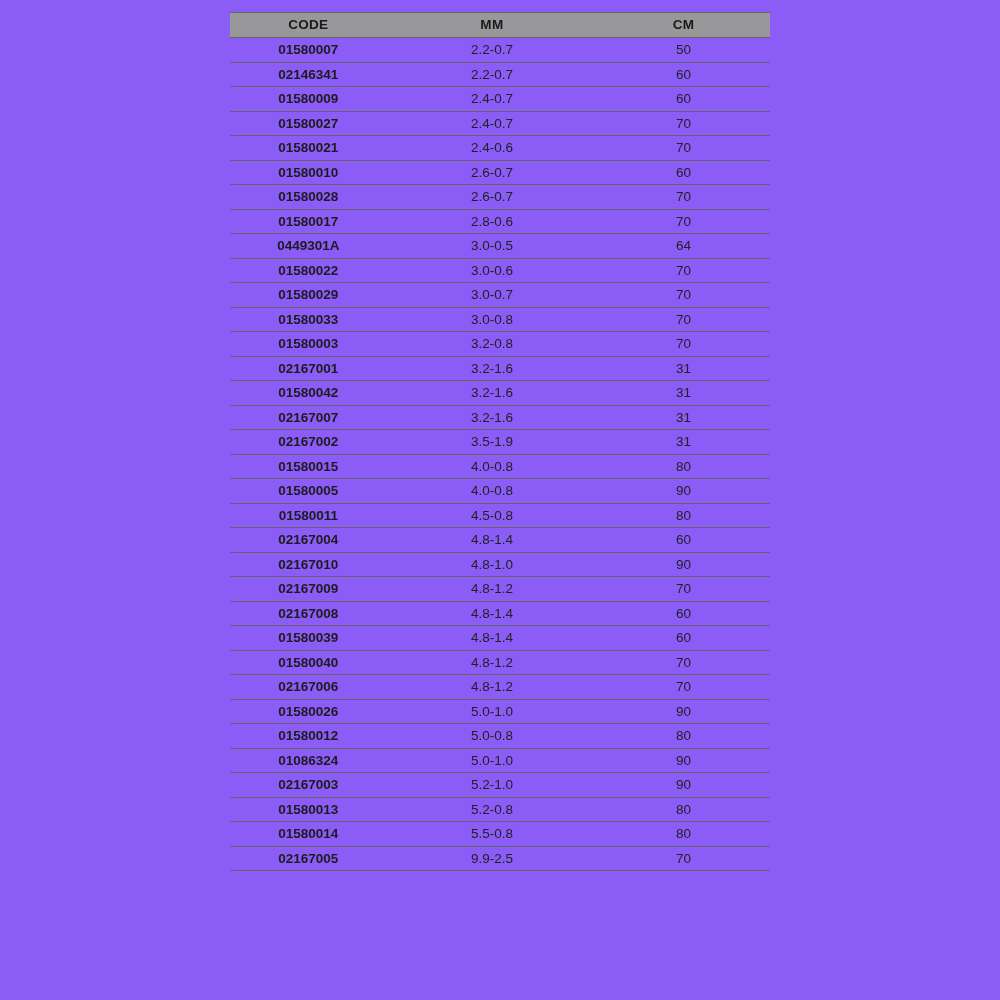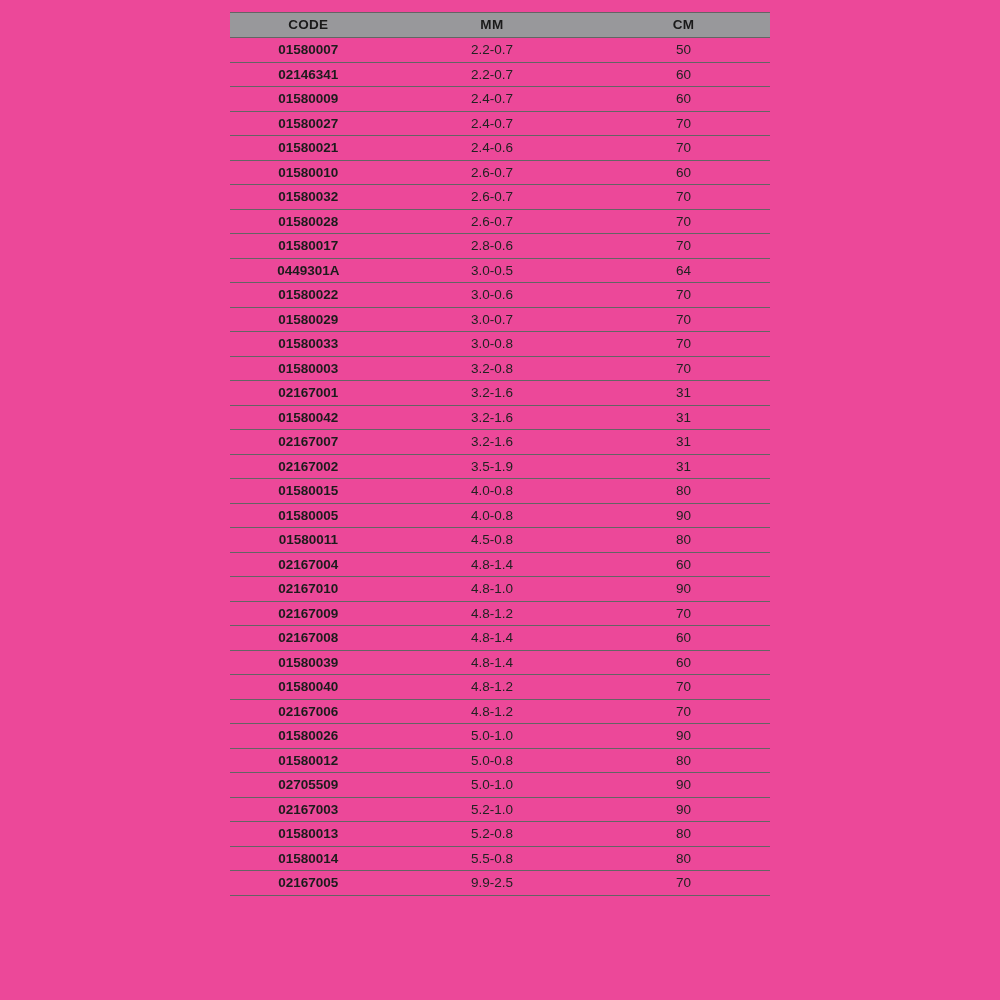--- a/index.html
+++ b/index.html
@@ -13,21 +13,21 @@
     width: 1000px;
     height: 1000px;
     background: #ffffff;
     font-family: "Liberation Sans", sans-serif;
     color: var(--text-color);
   }
   .page {
     position: relative;
     width: 1000px;
     height: 1000px;
-    background: #ec4899;
+    background: #8b5cf6;
   }
   table.size-table {
     position: absolute;
     left: 230px;
     top: 12px;
     width: 540px;
     border-collapse: collapse;
     table-layout: fixed;
   }
   table.size-table th,
@@ -97,25 +97,20 @@
           <td class="col-code">01580021</td>
           <td class="col-mm">2.4-0.6</td>
           <td class="col-cm">70</td>
         </tr>
         <tr>
           <td class="col-code">01580010</td>
           <td class="col-mm">2.6-0.7</td>
           <td class="col-cm">60</td>
         </tr>
         <tr>
-          <td class="col-code">01580032</td>
-          <td class="col-mm">2.6-0.7</td>
-          <td class="col-cm">70</td>
-        </tr>
-        <tr>
           <td class="col-code">01580028</td>
           <td class="col-mm">2.6-0.7</td>
           <td class="col-cm">70</td>
         </tr>
         <tr>
           <td class="col-code">01580017</td>
           <td class="col-mm">2.8-0.6</td>
           <td class="col-cm">70</td>
         </tr>
         <tr>
@@ -217,21 +212,21 @@
           <td class="col-code">01580026</td>
           <td class="col-mm">5.0-1.0</td>
           <td class="col-cm">90</td>
         </tr>
         <tr>
           <td class="col-code">01580012</td>
           <td class="col-mm">5.0-0.8</td>
           <td class="col-cm">80</td>
         </tr>
         <tr>
-          <td class="col-code">02705509</td>
+          <td class="col-code">01086324</td>
           <td class="col-mm">5.0-1.0</td>
           <td class="col-cm">90</td>
         </tr>
         <tr>
           <td class="col-code">02167003</td>
           <td class="col-mm">5.2-1.0</td>
           <td class="col-cm">90</td>
         </tr>
         <tr>
           <td class="col-code">01580013</td>

